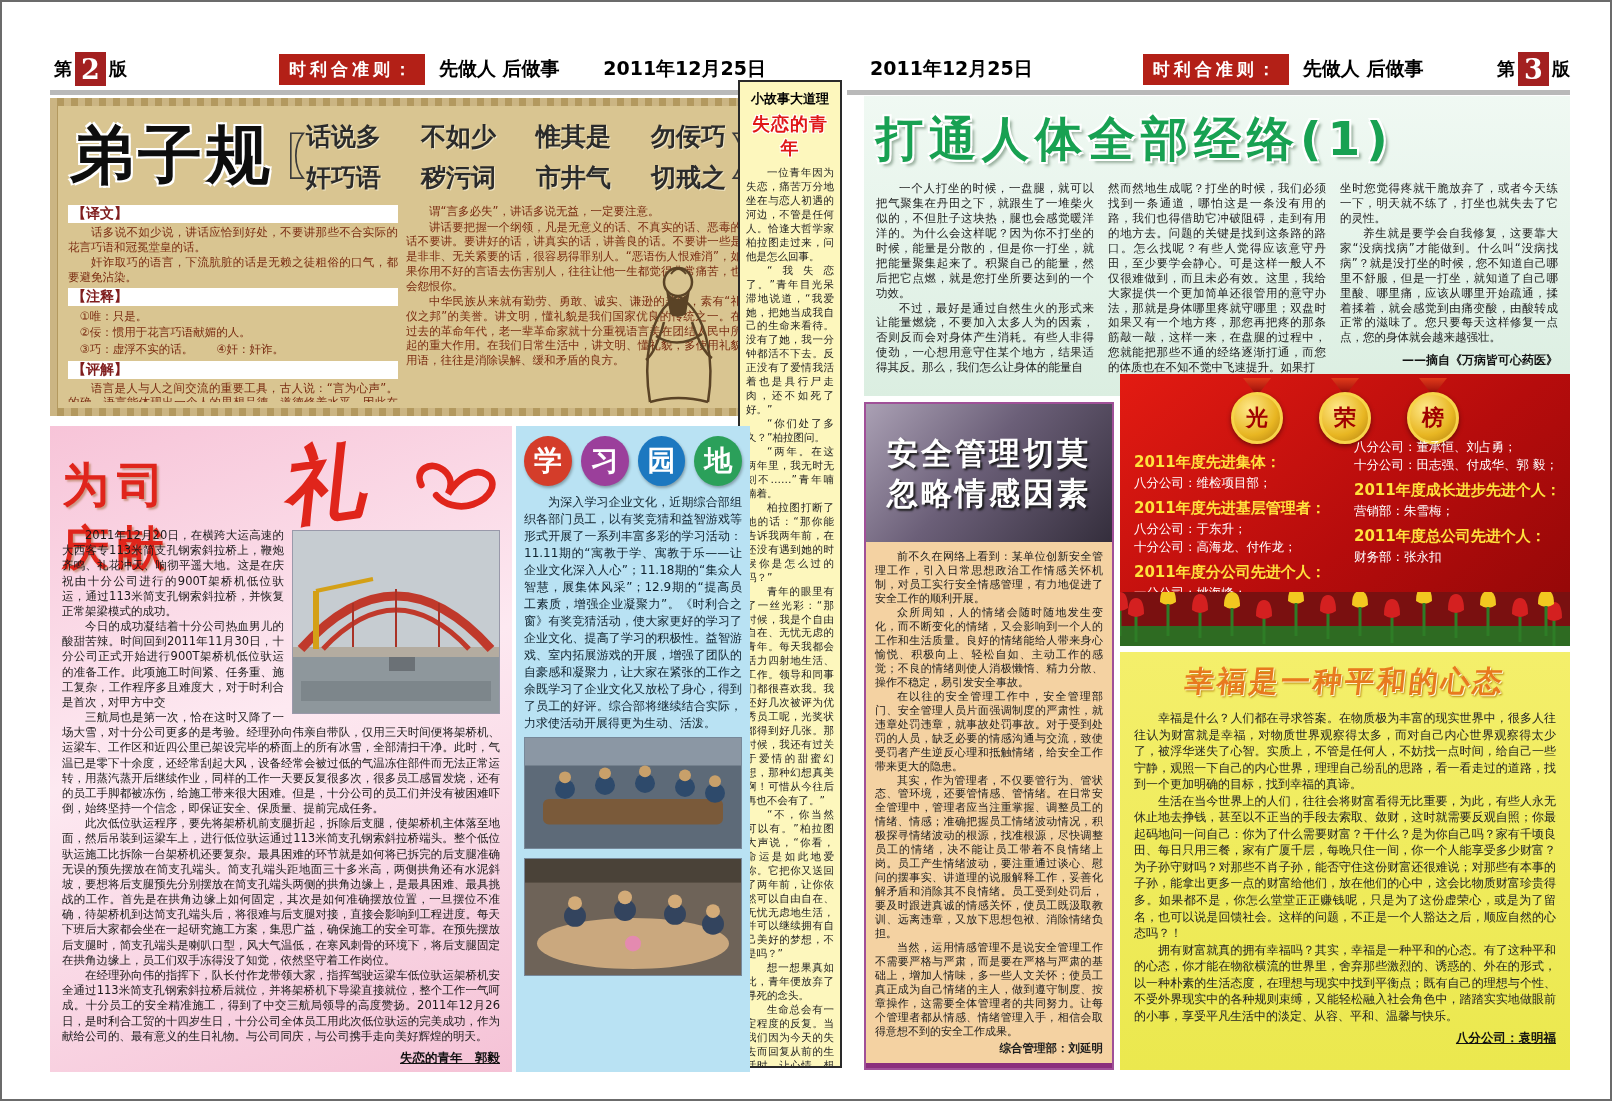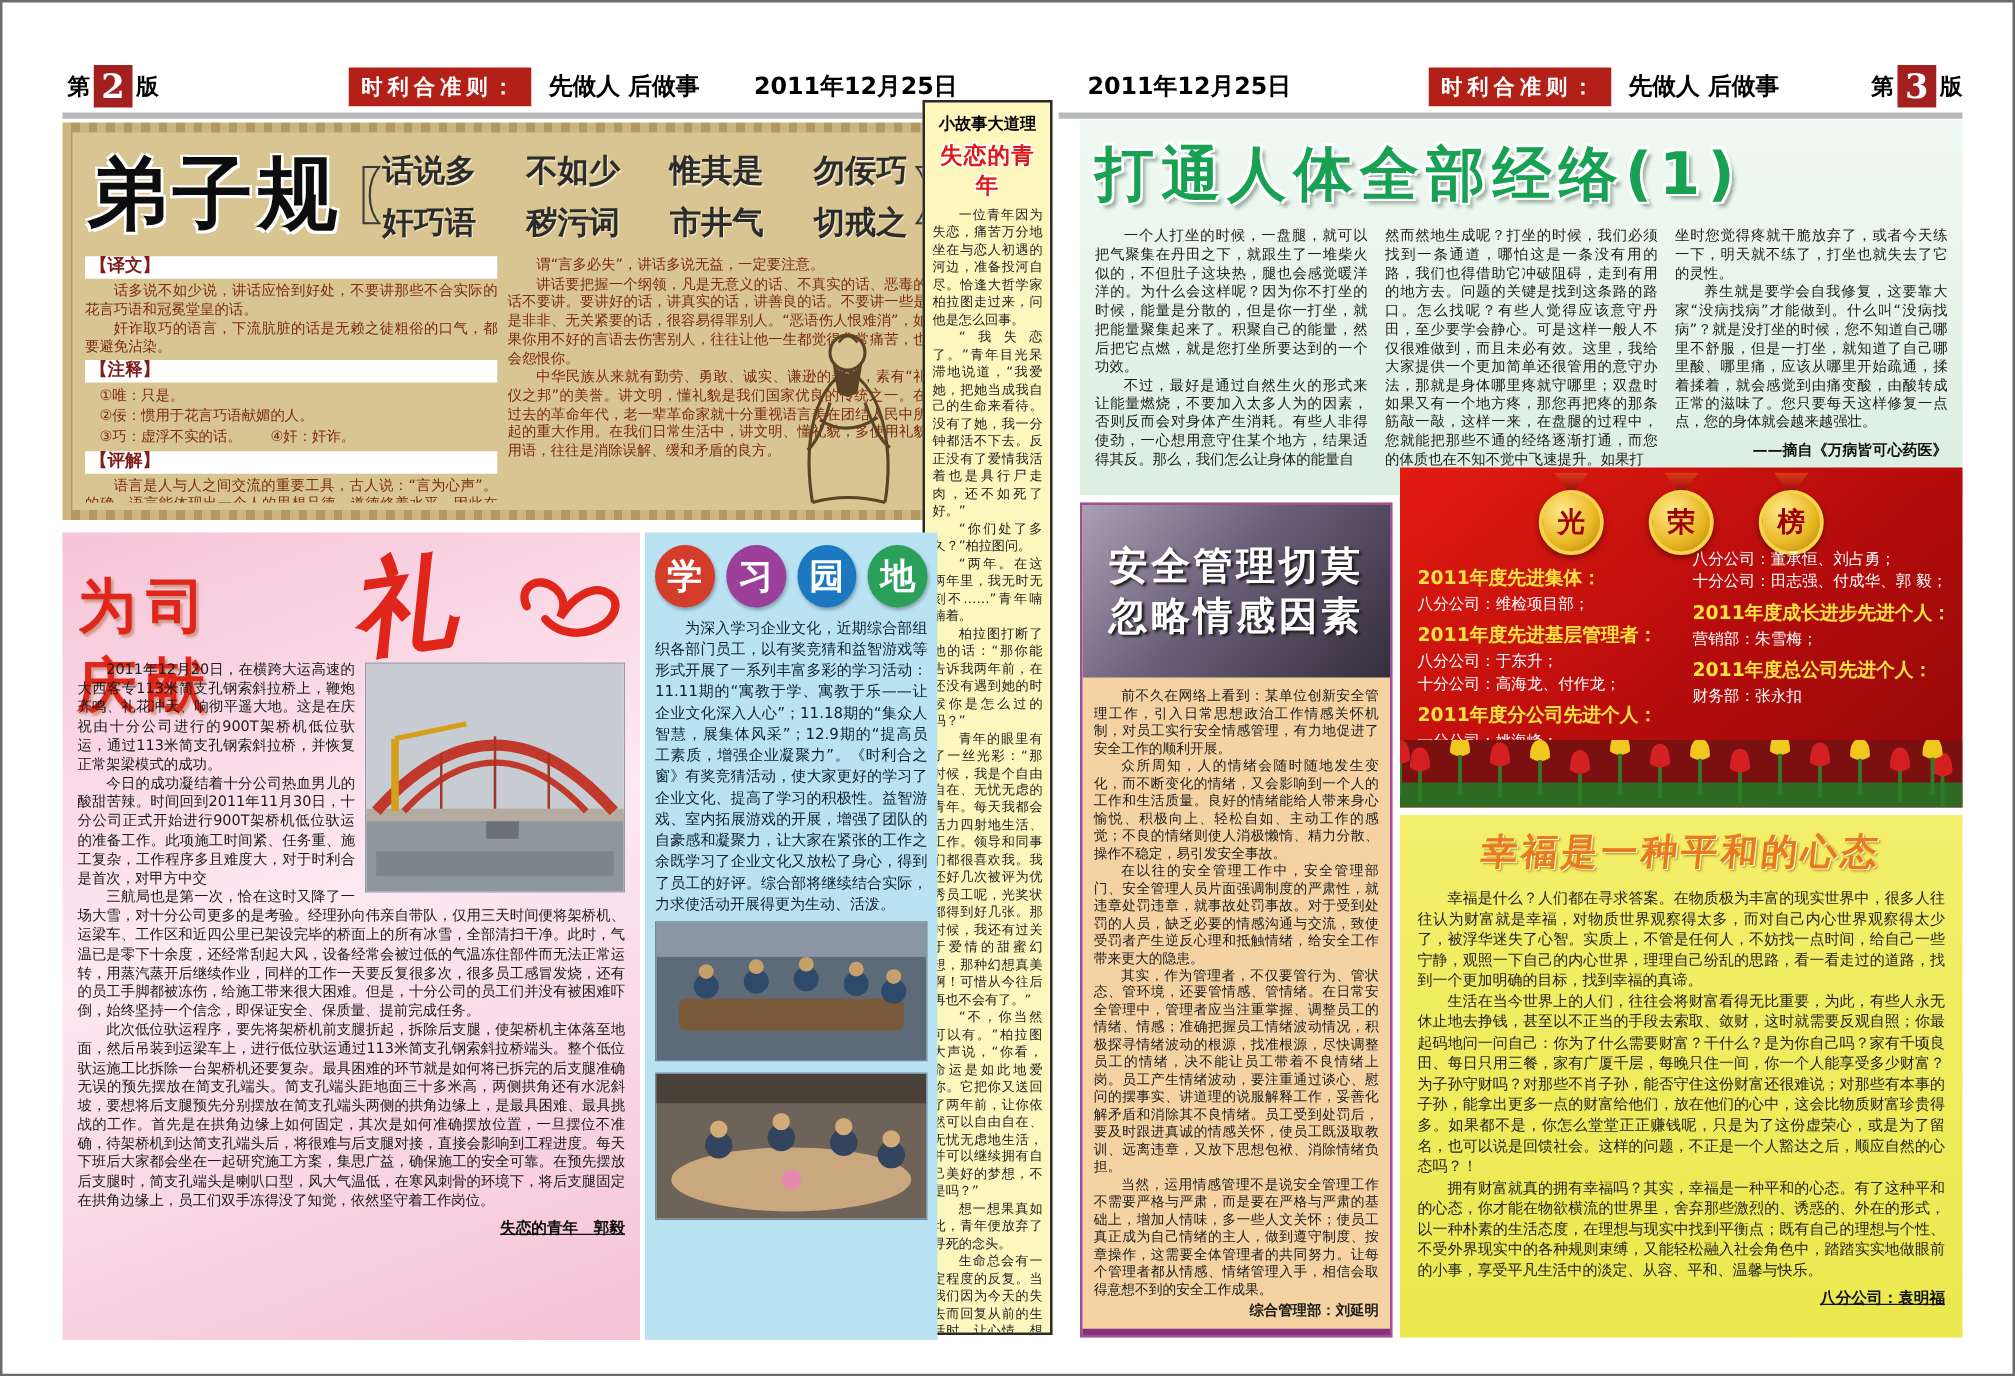--- a/index.html
+++ b/index.html
@@ -168,21 +168,21 @@
           <path d="M55,18 Q62,8 70,18" stroke-width="2"></path>
         </g>
       </svg>
     </div>
   </div>
 
   <div class="abs storycol" style="left:736px;top:78px;width:104px;height:988px;">
     <div class="kicker">小故事大道理</div>
     <div class="story-title">失恋的青年</div>
     <div class="story">
-        <p>一位青年因为失恋，痛苦万分地坐在与恋人初遇的河边，准备投河自尽。恰逢大哲学家柏拉图走过来，问他是怎么回事。</p>
+        <p>一位青年因为失恋，痛苦万分地坐在与恋人初遇的河边，不管是任何人。恰逢大哲学家柏拉图走过来，问他是怎么回事。</p>
         <p>“我失恋了。”青年目光呆滞地说道，“我爱她，把她当成我自己的生命来看待。没有了她，我一分钟都活不下去。反正没有了爱情我活着也是具行尸走肉，还不如死了好。”</p>
         <p>“你们处了多久？”柏拉图问。</p>
         <p>“两年。在这两年里，我无时无刻不……”青年喃喃着。</p>
         <p>柏拉图打断了他的话：“那你能告诉我两年前，在还没有遇到她的时候你是怎么过的吗？”</p>
         <p>青年的眼里有了一丝光彩：“那时候，我是个自由自在、无忧无虑的青年。每天我都会活力四射地生活、工作。领导和同事们都很喜欢我。我还好几次被评为优秀员工呢，光奖状都得到好几张。那时候，我还有过关于爱情的甜蜜幻想，那种幻想真美啊！可惜从今往后再也不会有了。”</p>
         <p>“不，你当然可以有。”柏拉图大声说，“你看，命运是如此地爱你。它把你又送回了两年前，让你依然可以自由自在、无忧无虑地生活，并可以继续拥有自己美好的梦想，不是吗？”</p>
         <p>想一想果真如此，青年便放弃了寻死的念头。</p>
         <p>生命总会有一定程度的反复。当我们因为今天的失去而回复从前的生活时，让心情、想法也回到从前，不失为幸福的一大秘诀。</p>
       </div>
   </div>
@@ -212,20 +212,21 @@
         <rect x="96" y="126" width="26" height="14" fill="#6b7176"></rect>
         <rect x="8" y="150" width="190" height="20" fill="#7d868b"></rect>
       </svg>
       <div>
           <p>2011年12月20日，在横跨大运高速的大西客专113米简支孔钢索斜拉桥上，鞭炮齐鸣、礼花冲天、响彻平遥大地。这是在庆祝由十分公司进行的900T架桥机低位驮运，通过113米简支孔钢索斜拉桥，并恢复正常架梁模式的成功。</p>
           <p>今日的成功凝结着十分公司热血男儿的酸甜苦辣。时间回到2011年11月30日，十分公司正式开始进行900T架桥机低位驮运的准备工作。此项施工时间紧、任务重、施工复杂，工作程序多且难度大，对于时利合是首次，对甲方中交</p>
         </div>
       <div>
           <p>三航局也是第一次，恰在这时又降了一场大雪，对十分公司更多的是考验。经理孙向伟亲自带队，仅用三天时间便将架桥机、运梁车、工作区和近四公里已架设完毕的桥面上的所有冰雪，全部清扫干净。此时，气温已是零下十余度，还经常刮起大风，设备经常会被过低的气温冻住部件而无法正常运转，用蒸汽蒸开后继续作业，同样的工作一天要反复很多次，很多员工感冒发烧，还有的员工手脚都被冻伤，给施工带来很大困难。但是，十分公司的员工们并没有被困难吓倒，始终坚持一个信念，即保证安全、保质量、提前完成任务。</p>
           <p>此次低位驮运程序，要先将架桥机前支腿折起，拆除后支腿，使架桥机主体落至地面，然后吊装到运梁车上，进行低位驮运通过113米简支孔钢索斜拉桥端头。整个低位驮运施工比拆除一台架桥机还要复杂。最具困难的环节就是如何将已拆完的后支腿准确无误的预先摆放在简支孔端头。简支孔端头距地面三十多米高，两侧拱角还有水泥斜坡，要想将后支腿预先分别摆放在简支孔端头两侧的拱角边缘上，是最具困难、最具挑战的工作。首先是在拱角边缘上如何固定，其次是如何准确摆放位置，一旦摆位不准确，待架桥机到达简支孔端头后，将很难与后支腿对接，直接会影响到工程进度。每天下班后大家都会坐在一起研究施工方案，集思广益，确保施工的安全可靠。在预先摆放后支腿时，简支孔端头是喇叭口型，风大气温低，在寒风刺骨的环境下，将后支腿固定在拱角边缘上，员工们双手冻得没了知觉，依然坚守着工作岗位。</p>
+          <p>在经理孙向伟的指挥下，队长付作龙带领大家，指挥驾驶运梁车低位驮运架桥机安全通过113米简支孔钢索斜拉桥后就位，并将架桥机下导梁直接就位，整个工作一气呵成。十分员工的安全精准施工，得到了中交三航局领导的高度赞扬。2011年12月26日，是时利合工贸的十四岁生日，十分公司全体员工用此次低位驮运的完美成功，作为献给公司的、最有意义的生日礼物。与公司同庆，与公司携手走向美好辉煌的明天。</p>
         </div>
       <div class="sig">失恋的青年　郭毅</div>
     </div>
   </div>
 
   <div class="abs bluepanel" style="left:514px;top:424px;width:234px;height:646px;">
     <div class="circles">
       <span class="circle" style="background:#d43d2a;">学</span>
       <span class="circle" style="background:#9b3f9b;">习</span>
       <span class="circle" style="background:#1c78c0;">园</span>

